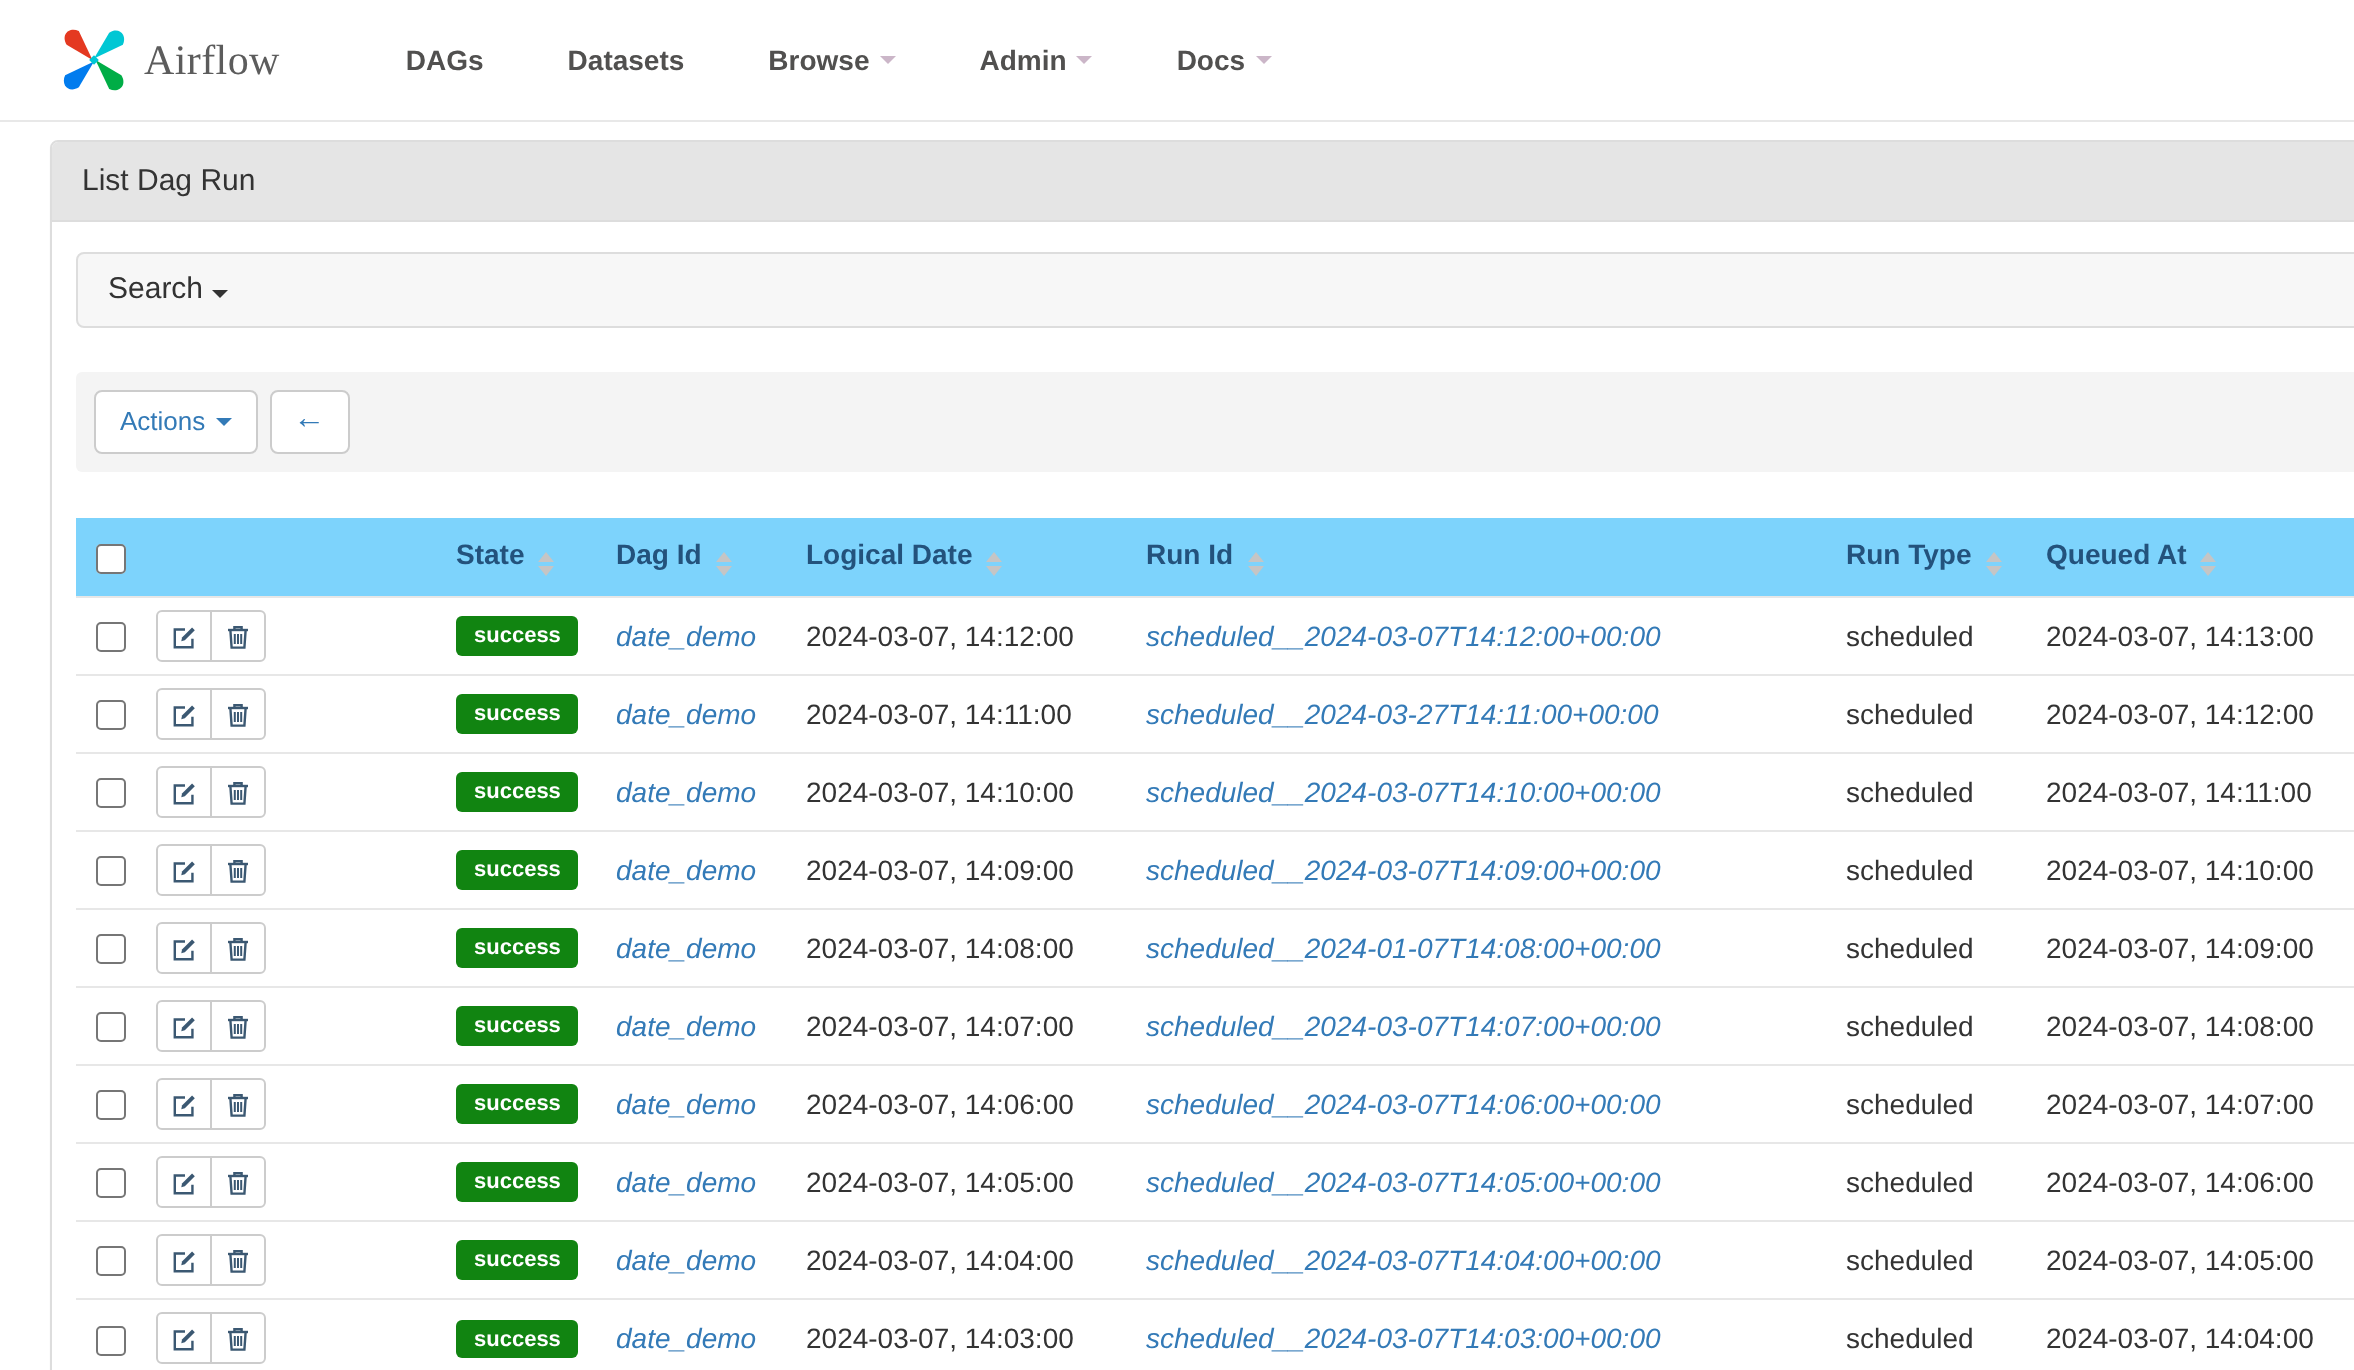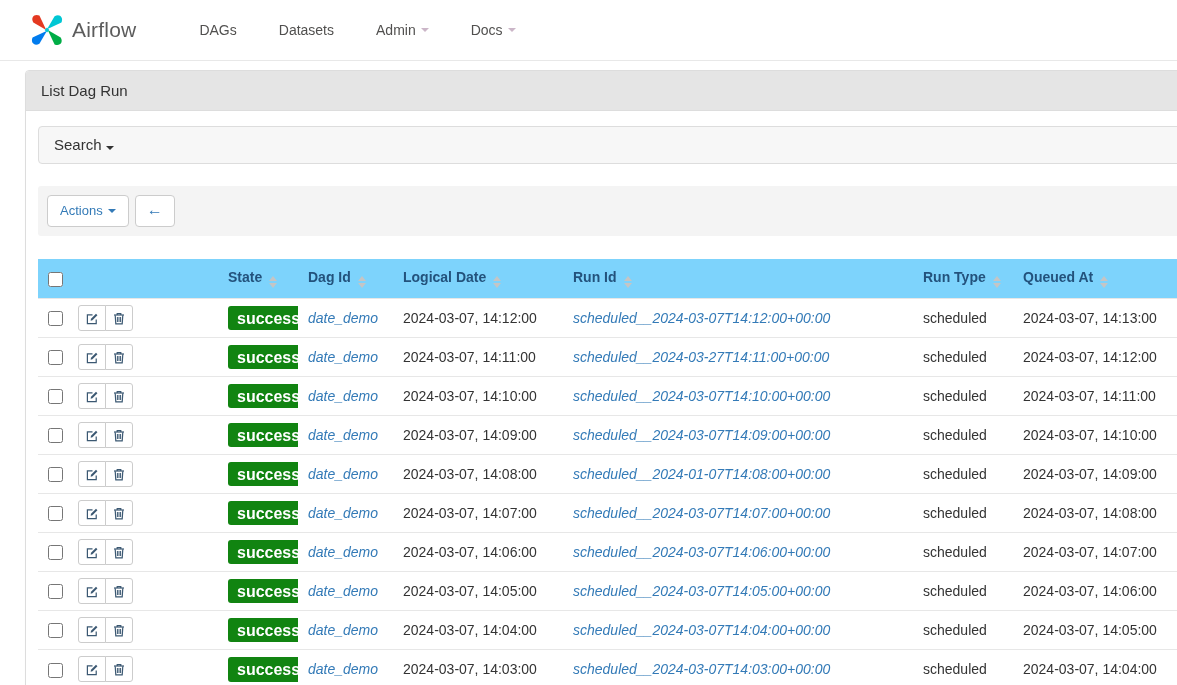--- a/index.html
+++ b/index.html
@@ -18,36 +18,37 @@
     background: #fff;
     border-bottom: 1px solid #e8e8e8;
     padding-left: 28px;
   }
   .brand {
     display: flex;
     align-items: center;
     gap: 6px;
     margin-right: 42px;
     cursor: pointer;
+    font-family: Liberation Serif, serif;
   }
   .brand-text {
     font-size: 21px;
     color: #5c5c5c;
     letter-spacing: 0.2px;
   }
   .nav-list {
     display: flex;
     list-style: none;
     align-items: center;
     height: 100%;
   }
   .nav-item {
     padding: 0 21px;
     font-size: 14px;
-    font-weight: normal;
+    font-weight: bold;
     color: var(--nav-text);
     cursor: pointer;
     display: flex;
     align-items: center;
     height: 100%;
     text-align: center;
   }
   .caret {
     display: inline-block;
     width: 0; height: 0;
@@ -179,21 +180,21 @@
     width: 28px; height: 26px;
     cursor: pointer;
   }
   .mini-btn:first-child { border-radius: 3px 0 0 3px; }
   .mini-btn:last-child  { border-radius: 0 3px 3px 0; margin-left: -1px; }
 
   .badge {
     display: inline-block;
     background: var(--success-badge);
     color: #fff;
-    font-size: 16px;
+    font-size: 11px;
     font-weight: bold;
     padding: 4px 9px 3px 9px;
     border-radius: 3px;
     line-height: 1.1;
   }
 </style>
 </head>
 <body>
 
 <div class="navbar">
@@ -210,20 +211,24 @@
     <span class="brand-text">Airflow</span>
   </div>
   <ul class="nav-list">
       <li class="nav-item">
     <span>DAGs</span>
 
   </li>
       <li class="nav-item">
     <span>Datasets</span>
 
+  </li>
+      <li class="nav-item">
+    <span>Browse</span>
+    <span class="caret nav-caret"></span>
   </li>
       <li class="nav-item">
     <span>Admin</span>
     <span class="caret nav-caret"></span>
   </li>
       <li class="nav-item">
     <span>Docs</span>
     <span class="caret nav-caret"></span>
   </li>
     </ul>

